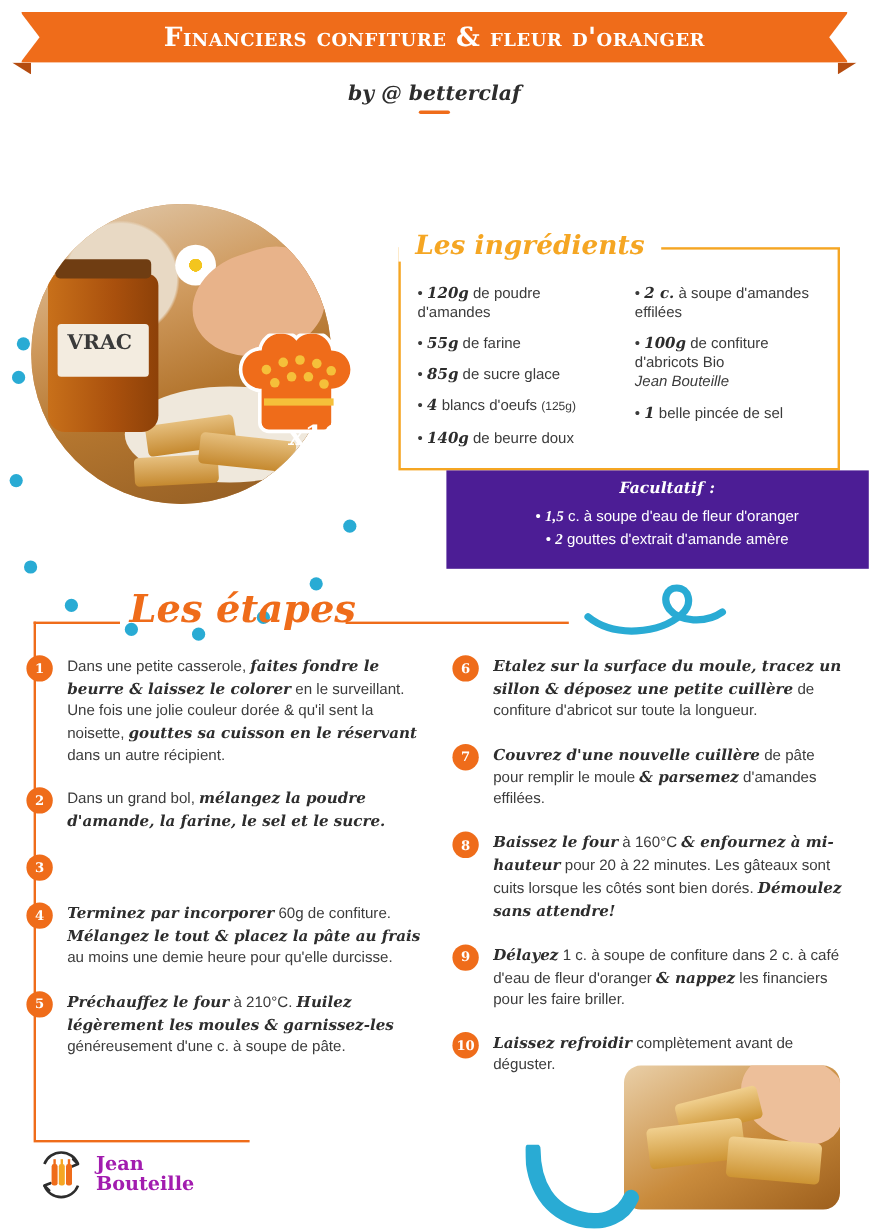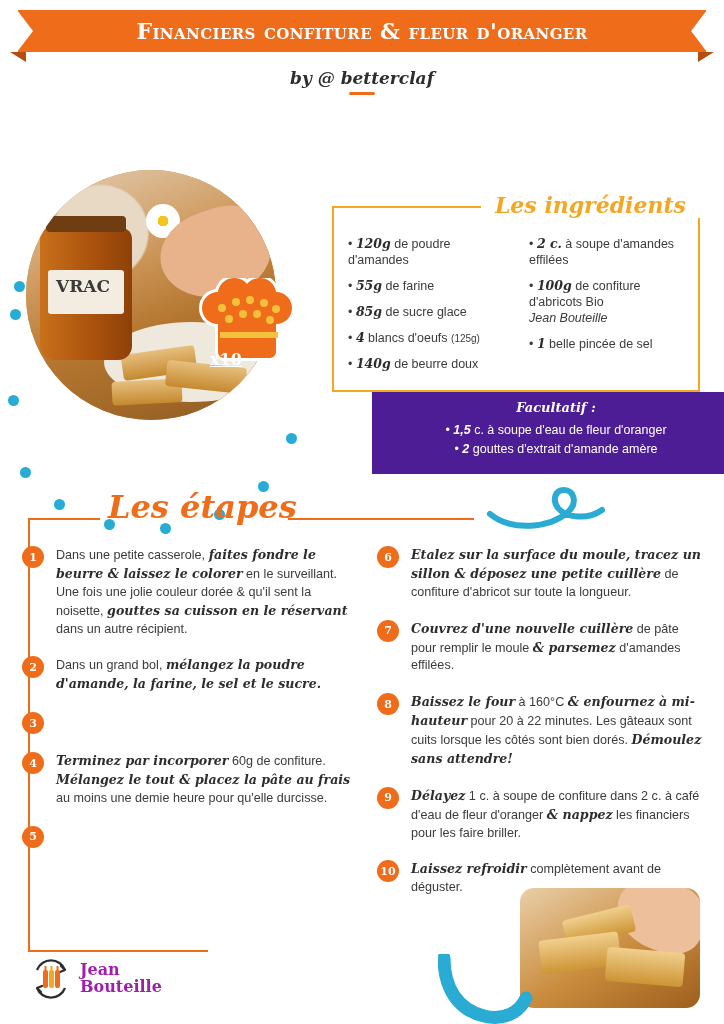--- a/index.html
+++ b/index.html
@@ -118,40 +118,40 @@
   .photo .flower{position:absolute; left:120px; top:34px; width:34px; height:34px; background:
      radial-gradient(circle, #f3c51e 0 22%, #fff 23% 100%); border-radius:50%;}
 
   
   .badge-hat {
     position: absolute;
     left: 198px; top: 268px;
     width: 96px; height: 92px;
   }
   .x10 {
-    position: absolute; left: 210px; top: 340px;
+    position: absolute; left: 240px; top: 340px;
     color: #ffffff; font-family: "DejaVu Serif", serif;
-    font-weight: bold; font-size: 16px; text-decoration: underline;
+    font-weight: bold; font-size: 23px;
   }
 
   
   .dots { position: absolute; }
   .dot { position:absolute; width:11px; height:11px; border-radius:50%; background:#29abd4; }
 
   
   .ing-box {
     position: absolute;
     left: 332px; top: 196px;
     width: 368px; height: 186px;
     border: 2px solid #f5a623;
     background: #fff;
   }
   .ing-title {
     position: absolute; left: 332px; top: 182px; width: 368px;
-    text-align: right;
+    text-align: left;
   }
   .ing-title span {
     background: #fff; padding: 0 14px;
     color: #f5a623;
     font-family: "DejaVu Serif", serif;
     font-style: italic; font-weight: bold;
     font-size: 22px;
   }
   .ing-cols { display: flex; padding: 28px 14px 10px 14px; gap: 26px; }
   .ing-col { width: 50%; }
@@ -180,21 +180,21 @@
     text-align: center;
     padding-top: 8px;
     margin-left: 40px;
   }
   .opt-title {
     font-family: "DejaVu Serif", serif;
     font-weight: bold; font-style: italic;
     font-size: 13px; margin-bottom: 6px;
   }
   .opt-box p { font-size: 12.5px; line-height: 1.5; }
-  .opt-box .b { font-family:Liberation Sans, sans-serif; font-weight:bold; font-style:italic; }
+  .opt-box .b { font-family:Liberation Serif, serif; font-weight:bold; font-style:italic; }
 
   
   .etapes-title {
     position: absolute; left: 108px; top: 478px;
     font-family: "DejaVu Serif", serif;
     font-style: italic; font-weight: bold;
     font-size: 32px; color: #ef6c1a;
   }
   .rule {
     position: absolute; height: 2px; background: #ef6c1a;
@@ -367,20 +367,21 @@
         </div>
         <div class="step">
           <div class="num">3</div>
         </div>
         <div class="step">
           <div class="num">4</div>
           <p><span class="b">Terminez par incorporer</span><span> 60g de confiture. </span><span class="b">Mélangez le tout &amp; placez la pâte au frais</span><span> au moins une demie heure pour qu'elle durcisse.</span></p>
         </div>
         <div class="step">
           <div class="num">5</div>
+          <p><span class="b">Préchauffez le four</span><span> à 210°C. </span><span class="b">Huilez légèrement les moules &amp; garnissez-les</span><span> généreusement d'une c. à soupe de pâte.</span></p>
         </div>
       </div>
     <div class="col" id="colR">
         <div class="step">
           <div class="num">6</div>
           <p><span class="b">Etalez sur la surface du moule, tracez un sillon &amp; déposez une petite cuillère</span><span> de confiture d'abricot sur toute la longueur.</span></p>
         </div>
         <div class="step">
           <div class="num">7</div>
           <p><span class="b">Couvrez d'une nouvelle cuillère</span><span> de pâte pour remplir le moule </span><span class="b">&amp; parsemez</span><span> d'amandes effilées.</span></p>

